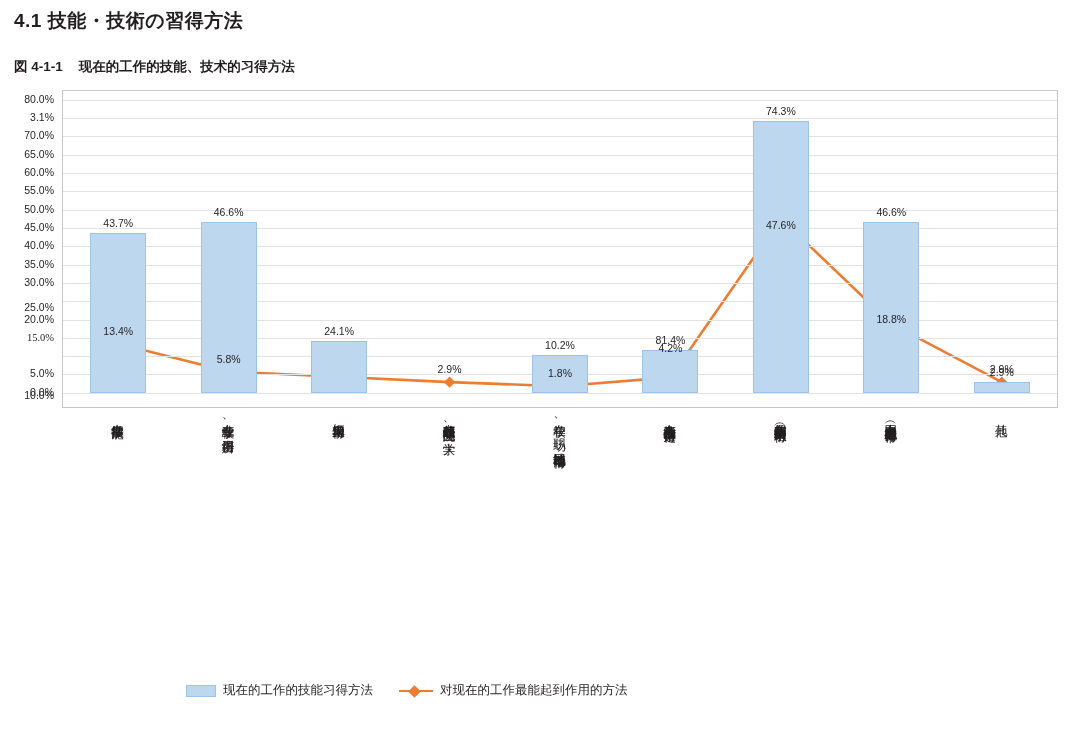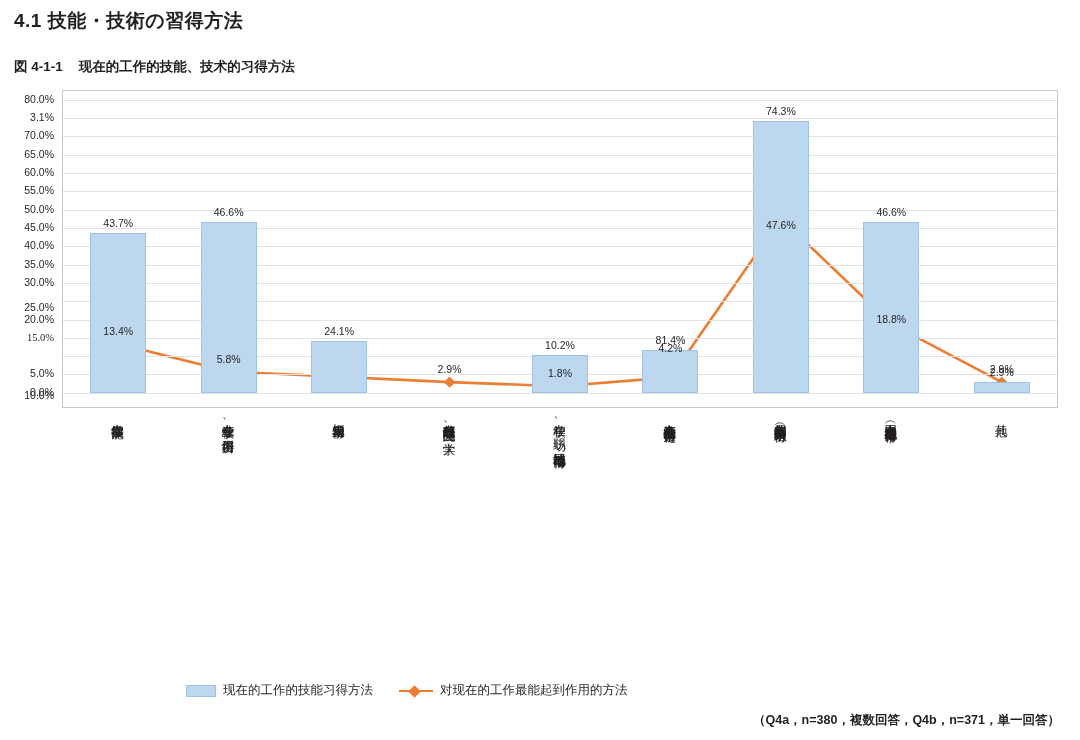--- a/index.html
+++ b/index.html
@@ -267,21 +267,20 @@
     </div>
     <div class="legend-item">
       <span class="legend-swatch-line">
         <span class="lseg"></span>
           <span class="lmark"></span>
       </span>
       <span>对现在的工作最能起到作用的方法</span>
     </div>
   </div>
 
-  <div id="note">（Q4a，n=380，複数回答，Q4b，n=371，単一回答）</div>
 
 <div class="cat-label" style="left: 117.222px;">自学掌握技能</div>
     <div class="cat-label" style="left: 227.667px;">在专业学校、培训所习得</div>
     <div class="cat-label" style="left: 338.111px;">短期大学里习得</div>
     <div class="cat-label" style="left: 448.556px;">在其领域的专门研究生院、大学、</div>
     <div class="cat-label" style="left: 559px;">在学校、职场、地域等社团活动中习得</div>
     <div class="cat-label" style="left: 669.444px;">在给专业人士的工作帮忙之中习得</div>
     <div class="cat-label" style="left: 779.889px;">在所属的制作公司（组织）中习得</div>
     <div class="cat-label" style="left: 890.333px;">自由合同（业务委托等）工作中习得</div>
     <div class="cat-label" style="left: 1000.78px;">其他</div>

